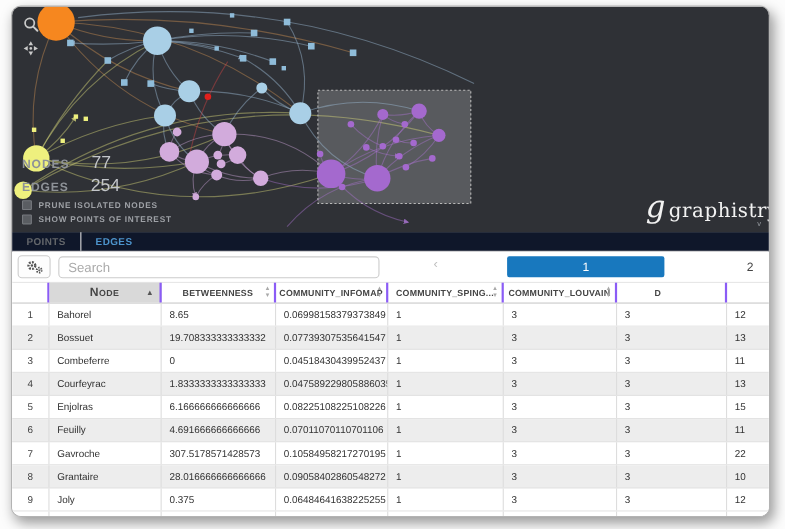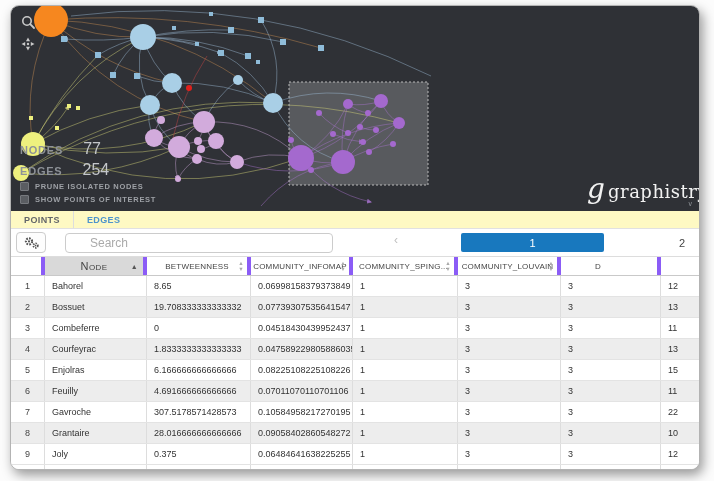--- a/index.html
+++ b/index.html
@@ -25,41 +25,41 @@
   .checkbox { width:9px; height:9px; background:#5a5d62; border:1px solid #76797e; border-radius:1px; flex:none; }
   .checkbox-label { font-size:7.5px; font-weight:bold; color:#9ea1a6; letter-spacing:0.7px; }
 
   .logo { position:absolute; right:-9px; bottom:4px; z-index:5; color:#f2f2f2; white-space:nowrap; text-align:right; }
   .logo-row { display:flex; align-items:baseline; }
   .logo-g { font-family:"DejaVu Serif", serif; font-style:italic; font-size:28px; line-height:22px; margin-right:3px; }
   .logo-text { font-family:"DejaVu Serif", serif; font-size:18px; letter-spacing:0.5px; }
   .logo-version { font-size:7px; color:#93979d; padding-right:16px; margin-top:-2px; }
 
   
-  .tabbar { height:18px; flex:none; display:flex; background:#fef9c3; border-bottom:1px solid #e1e1e1; }
+  .tabbar { height:18px; flex:none; display:flex; background:#0f172a; border-bottom:1px solid #e1e1e1; }
   .tab { font-size:9px; font-weight:bold; letter-spacing:0.4px; display:flex; align-items:center; justify-content:center; padding:0 13px; cursor:pointer; }
   .tab.active { color:#63666a; border-right:1px solid #ddd; }
   .tab.inactive { color:#4d94cc; }
 
   
   .toolbar { height:27px; flex:none; position:relative; display:flex; align-items:center; padding-left:5px; background:#fff; }
   .gear-btn { width:30px; height:21px; border:1px solid #ccc; border-radius:4px; background:#fdfdfd; display:flex; align-items:center; justify-content:center; cursor:pointer; flex:none; }
-  .search-input { margin-left:19px; width:268px; height:20px; border:1px solid #ccc; border-radius:4px; font-size:12px; padding:0 24px; color:#444; outline:none; font-family:"Liberation Sans", sans-serif; }
+  .search-input { margin-left:7px; width:292px; height:20px; border:1px solid #ccc; border-radius:4px; font-size:12px; padding:0 8px; color:#444; outline:none; font-family:"Liberation Sans", sans-serif; }
   .search-input::placeholder { color:#aaa; }
   .pager-prev { position:absolute; left:376px; top:4px; width:18px; text-align:center; font-size:12px; color:#bfbfbf; cursor:pointer; }
   .page-btn-active { position:absolute; left:450px; top:4px; width:143px; height:19px; background:#1878be; color:#fff; font-size:11px; display:flex; align-items:center; justify-content:center; border-radius:2px; cursor:pointer; }
   .page-btn { position:absolute; left:658px; top:4px; width:26px; height:19px; font-size:11px; color:#444; display:flex; align-items:center; justify-content:center; cursor:pointer; }
 
   
   .table { flex:1; overflow:hidden; background:#fff; }
   .trow { display:grid; grid-template-columns:34px 102px 104px 102px 105px 103px 100px 100px; height:21px; line-height:20px; border-bottom:1px solid #e3e3e3; }
   .trow.stripe { background:#ededed; }
   .trow.partial { height:8px; border-bottom:none; }
   .thead { height:20px; line-height:19px; border-top:1px solid #ddd; border-bottom:1px solid #c9c9c9; background:#fff; }
-  .hcell { position:relative; text-align:center; font-size:8px; font-weight:normal; color:#454545; letter-spacing:0.2px; border-right:4px solid #8b5cf6; overflow:hidden; white-space:nowrap; cursor:pointer; }
+  .hcell { position:relative; text-align:center; font-size:8px; font-weight:bold; color:#454545; letter-spacing:0.2px; border-right:2px solid #8b5cf6; overflow:hidden; white-space:nowrap; cursor:pointer; }
   .hcell.blank { cursor:default; }
   .hcell.node-col { font-variant:small-caps; font-size:11px; background:#d9d9d9; letter-spacing:0.4px; }
   .hcell.last-col { text-align:left; padding-left:34px; }
   .sort-both { position:absolute; right:3px; top:3px; display:flex; flex-direction:column; font-size:5.5px; color:#a9a9a9; line-height:6px; }
   .sort-asc { position:absolute; right:5px; top:0; font-size:7px; color:#555; }
   .cell { padding-left:7px; font-size:9px; color:#333; border-right:1px solid #ddd; overflow:hidden; white-space:nowrap; }
   .cell.rownum { padding-left:0; text-align:center; color:#444; }
 </style>
 </head>
 <body>

